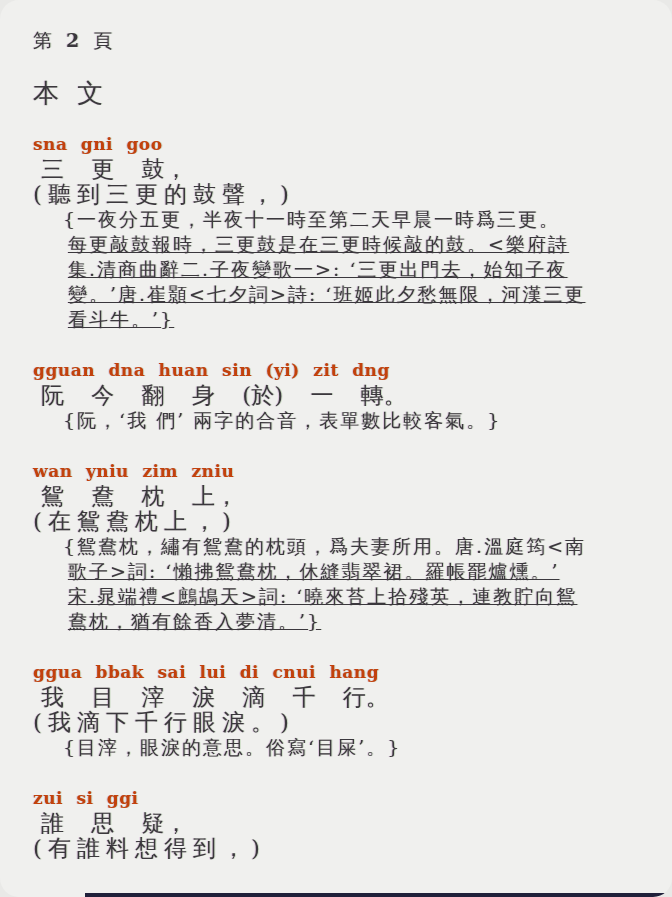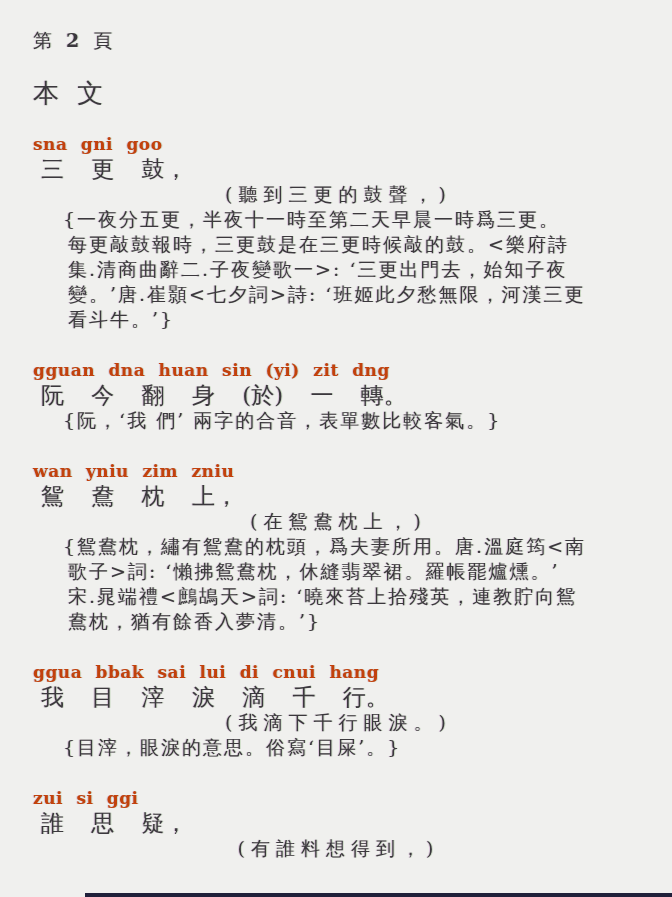--- a/index.html
+++ b/index.html
@@ -9,20 +9,21 @@
     font-family: "DejaVu Serif", "Liberation Serif", serif;
   }
   .page {
     position: relative;
     width: 672px; height: 897px;
     box-sizing: border-box;
     background: #f0f0ee;
     color: #3b383d;
     padding: 28px 28px 0 33px;
     overflow: hidden;
+    border-radius: 19px;
   }
   
   .page div, .page span {
     text-shadow: 1px 0 rgba(80, 150, 60, 0.22), -1px 0 rgba(150, 60, 160, 0.22);
   }
   .page-label {
     font-size: 19px; line-height: 25px;
     letter-spacing: 4px;
     margin-bottom: 28px;
     white-space: pre;
@@ -43,32 +44,31 @@
     word-spacing: 7px;
     white-space: pre;
   }
   .hanzi {
     font-size: 23px; line-height: 25px;
     padding-left: 8px;
     word-spacing: 20px;
     white-space: pre;
   }
   .trans {
-    font-size: 19px; line-height: 25px;
+    font-size: 23px; line-height: 25px;
     letter-spacing: 6px;
     white-space: pre;
-    text-align: center;
   }
   .note { margin-left: 30px; }
   .note-line {
     font-size: 19px; line-height: 25px;
     letter-spacing: 2px;
     white-space: pre;
   }
-  .note-line + .note-line { padding-left: 5px; }
+  .note-line + .note-line { padding-left: 5px; text-decoration: underline; }
   .scan-bar {
     position: absolute;
     left: 85px; right: 0; bottom: 0;
     height: 4px;
     background: #20203a;
   }
 </style>
 </head>
 <body>
 

